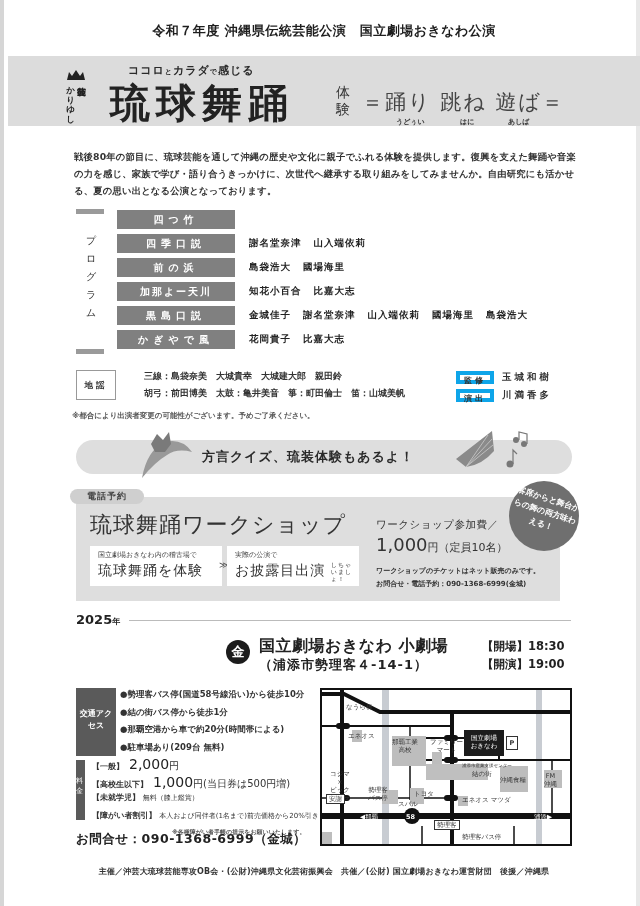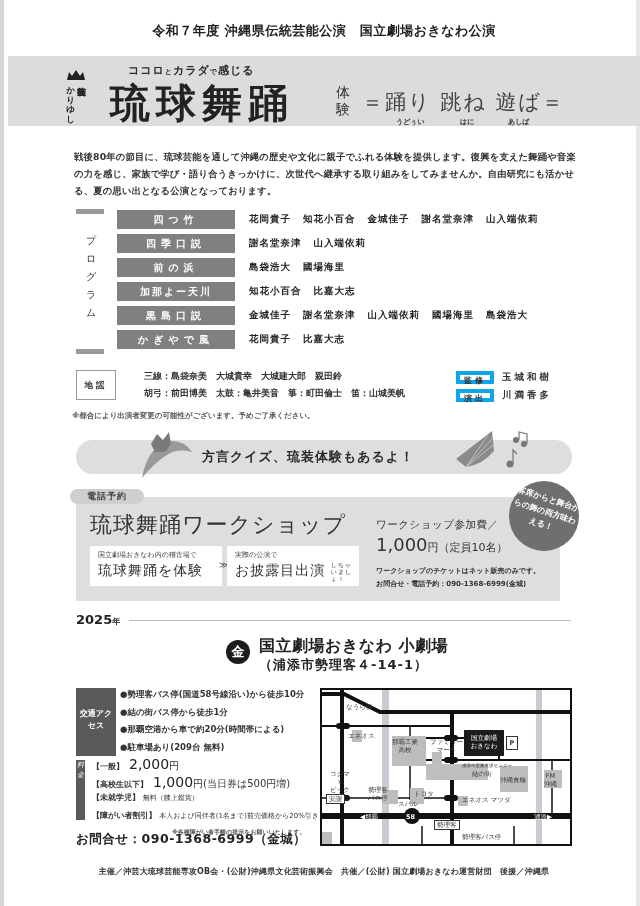--- a/index.html
+++ b/index.html
@@ -71,21 +71,21 @@
   .year-rule { left: 125px; top: 620px; width: 442px; height: 1px; background: #bbb; }
   .date { left: 70px; top: 627px; font-size: 38px; font-weight: bold; color: #1c1c1c; letter-spacing: -1px; line-height: 44px; white-space: nowrap; }
   .date .u { font-size: 26px; }
   .dow { left: 222px; top: 640px; width: 24px; height: 24px; border-radius: 50%; background: #1c1c1c; color: #fff; font-size: 13px; text-align: center; line-height: 24px; font-weight: bold; }
   .venue { left: 255px; top: 636px; font-size: 16px; font-weight: bold; color: #222; white-space: nowrap; letter-spacing: 0.5px; }
   .venue-addr { left: 255px; top: 656px; font-size: 13px; font-weight: bold; color: #222; letter-spacing: 1px; }
   .times { left: 478px; top: 637px; font-size: 11.5px; font-weight: bold; color: #222; line-height: 18px; }
 
   .access-box { left: 72px; top: 688px; width: 40px; height: 68px; background: #5a5a5a; color: #fff; font-size: 8px; text-align: center; padding-top: 20px; line-height: 12px; font-weight: bold; }
   .access-list { left: 116px; top: 686px; font-size: 8.5px; line-height: 17.5px; color: #333; font-weight: bold; }
-  .fee-bar { left: 72px; top: 760px; width: 9px; height: 60px; background: #5a5a5a; color: #fff; font-size: 7px; text-align: center; padding-top: 0; line-height: 10px; font-style: italic; }
+  .fee-bar { left: 72px; top: 760px; width: 9px; height: 60px; background: #5a5a5a; color: #fff; font-size: 7px; text-align: left; padding-top: 16px; line-height: 10px; }
   .fees { left: 88px; top: 756px; font-size: 8px; color: #333; font-weight: bold; }
   .fee-row { height: 18px; display: flex; align-items: baseline; white-space: nowrap; }
   .fee-row .big { font-size: 14px; font-weight: normal; margin-left: 5px; color: #222; }
   .fee-row .yen { font-size: 10px; font-weight: normal; }
   .fee-row .small { font-size: 7px; font-weight: normal; }
   .fee-note { margin-left: 80px; font-size: 6px; color: #555; height: 10px; }
   .contact { left: 72px; top: 831px; font-size: 12.5px; font-weight: bold; color: #222; letter-spacing: 0.5px; }
 
   .map { left: 316px; top: 688px; width: 252px; height: 158px; border: 2px solid #111; background: #fff; overflow: hidden; }
   .map .lbl { position: absolute; font-size: 6.5px; color: #333; line-height: 8px; text-align: center; white-space: nowrap; }
@@ -118,21 +118,20 @@
   </div>
 
   <div class="abs intro">戦後80年の節目に、琉球芸能を通して沖縄の歴史や文化に親子でふれる体験を提供します。復興を支えた舞踊や音楽の力を感じ、家族で学び・語り合うきっかけに、次世代へ継承する取り組みをしてみませんか。自由研究にも活かせる、夏の思い出となる公演となっております。</div>
 
   <div class="abs prog-deco-top"></div>
   <div class="abs prog-label">プログラム</div>
   <div class="abs prog-deco-bot"></div>
   <div class="abs prog-list">
     <div class="prog-row">
       <div class="prog-title">四つ竹</div>
-      <div class="prog-cast"><span>花岡貴子</span><span>知花小百合</span><span>金城佳子</span><span>謝名堂奈津</span><span>山入端依莉</span></div>
     </div>
     <div class="prog-row">
       <div class="prog-title">四季口説</div>
       <div class="prog-cast"><span>謝名堂奈津</span><span>山入端依莉</span></div>
     </div>
     <div class="prog-row">
       <div class="prog-title">前の浜</div>
       <div class="prog-cast"><span>島袋浩大</span><span>國場海里</span></div>
     </div>
     <div class="prog-row">
@@ -205,20 +204,24 @@
     <div>お問合せ・電話予約：090-1368-6999(金城)</div>
   </div>
   <div class="abs ws-bubble"></div>
   <div class="abs ws-bubble-text">客席からと舞台からの舞の両方味わえる！</div>
 
   <div class="abs year"><span>2025</span><small>年</small></div>
   <div class="abs year-rule"></div>
   <div class="abs dow">金</div>
   <div class="abs venue">国立劇場おきなわ 小劇場</div>
   <div class="abs venue-addr">（浦添市勢理客４-14-1）</div>
+  <div class="abs times">
+    <div><span>【開場】</span><span>18:30</span></div>
+    <div><span>【開演】</span><span>19:00</span></div>
+  </div>
 
   <div class="abs access-box">交通アクセス</div>
   <div class="abs access-list">
     <div>●勢理客バス停(国道58号線沿い)から徒歩10分</div>
     <div>●結の街バス停から徒歩1分</div>
     <div>●那覇空港から車で約20分(時間帯による)</div>
     <div>●駐車場あり(209台 無料)</div>
   </div>
 
   <div class="abs fee-bar">料金</div>

